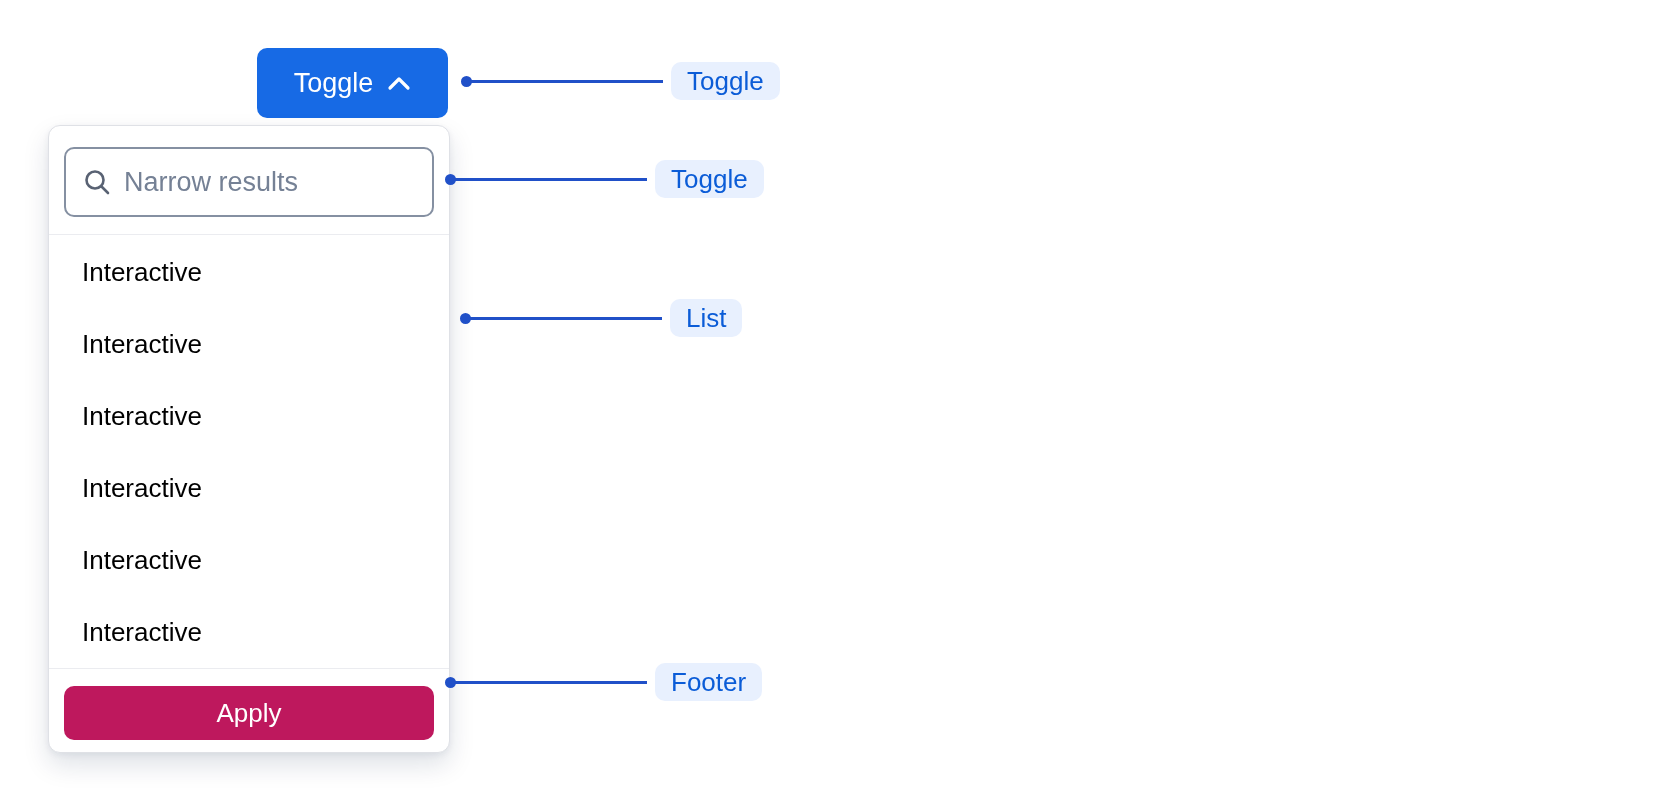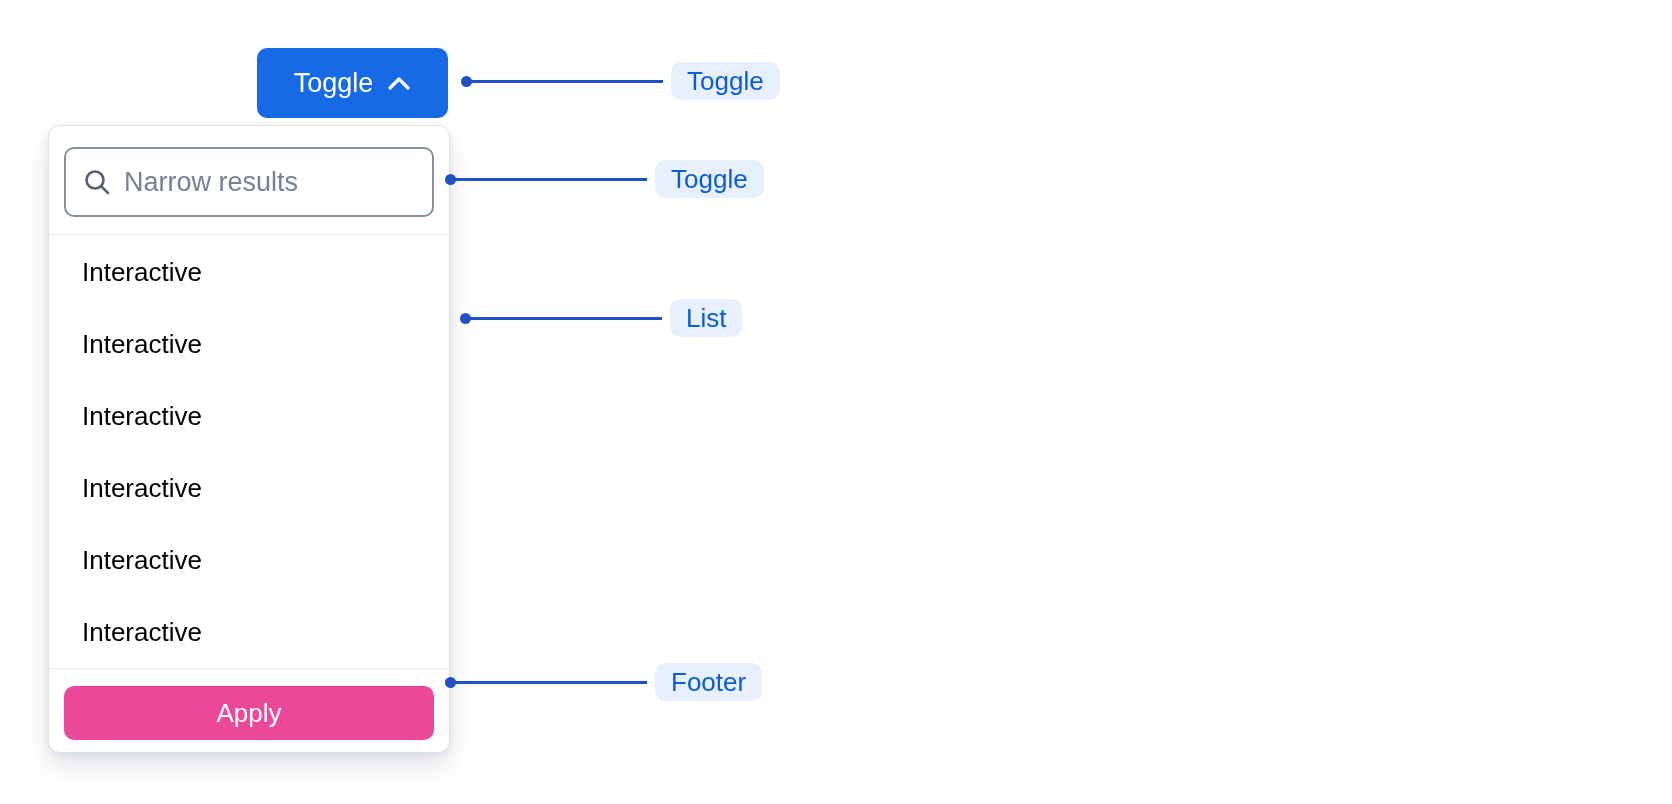--- a/index.html
+++ b/index.html
@@ -88,21 +88,21 @@
     cursor: pointer;
   }
 
   .panel-footer {
     border-top: 1px solid #ebecf0;
     padding: 17px 15px 15px 15px;
   }
   .apply-btn {
     width: 100%;
     height: 54px;
-    background: #ec4899;
+    background: #be185d;
     border: none;
     border-radius: 10px;
     color: #ffffff;
     font-family: "Liberation Sans", sans-serif;
     font-size: 26px;
     font-weight: 500;
     cursor: pointer;
   }
 
   

